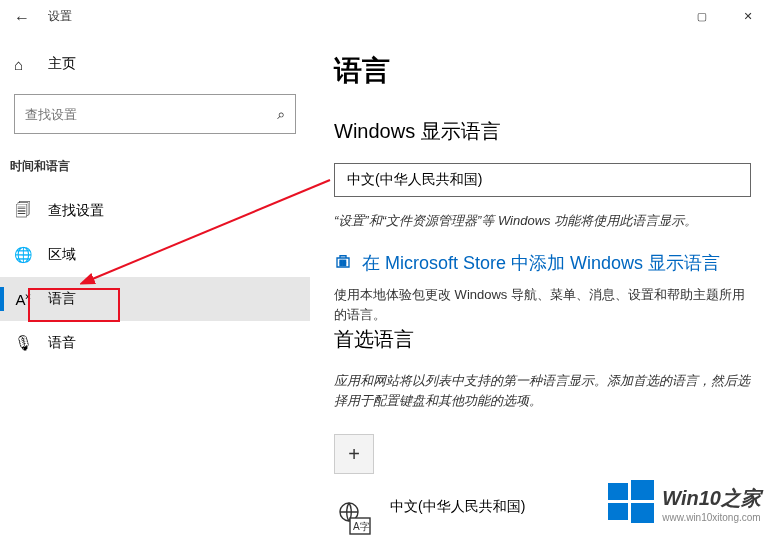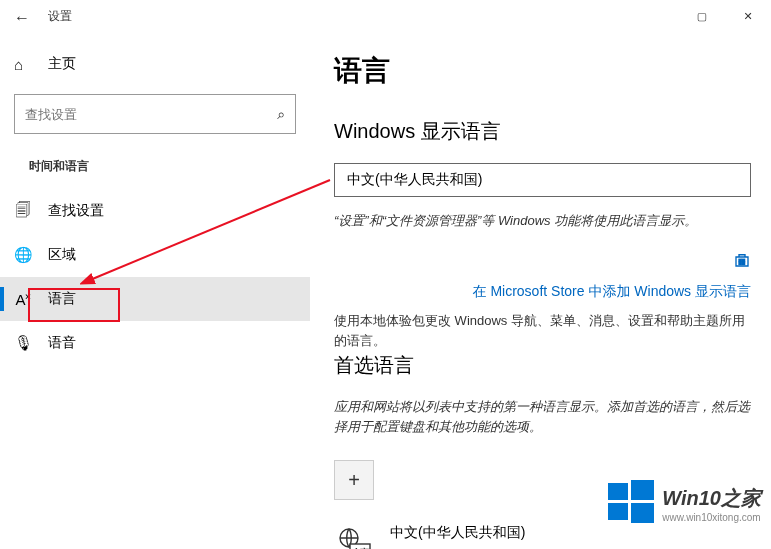--- a/index.html
+++ b/index.html
@@ -16,37 +16,37 @@
 .sidebar { width: 310px; padding-top: 12px; }
 .home-row { display: flex; align-items: center; height: 40px; padding-left: 14px; gap: 16px; }
 .home-row .icon { width: 18px; font-size: 15px; }
 .home-row .txt { font-size: 14px; }
 
 .search-wrap { padding: 10px 14px 18px 14px; }
 .search { height: 40px; border: 1px solid #999; display: flex; align-items: center; padding: 0 10px; background: #fff; }
 .search input { flex: 1; border: none; outline: none; font-size: 13px; background: transparent; }
 .search .mag { font-size: 14px; color: #333; }
 
-.cat { padding: 6px 14px 14px 29px; font-size: 12px; font-weight: 600; color: #333; }
+.cat { padding: 6px 14px 14px 10px; font-size: 12px; font-weight: 600; color: #333; }
 
 .nav-item { height: 44px; display: flex; align-items: center; padding-left: 14px; gap: 16px; position: relative; }
 .nav-item .icon { width: 18px; font-size: 15px; text-align: center; }
 .nav-item .txt { font-size: 14px; }
 .nav-item.active { background: #e6e6e6; }
 .nav-item.active::before { content: ""; position: absolute; left: 0; top: 10px; bottom: 10px; width: 4px; background: #0078d4; }
 
 .red-box { position: absolute; border: 2px solid #e81123; pointer-events: none; }
 .arrow-svg { position: absolute; pointer-events: none; }
 
 .main { flex: 1; padding: 20px 20px 0 24px; overflow: hidden; }
 .h1 { font-size: 28px; font-weight: 600; margin-bottom: 28px; }
 .h2 { font-size: 20px; font-weight: 400; margin-bottom: 18px; }
 .dropdown { height: 34px; border: 1px solid #666; display: flex; align-items: center; padding: 0 12px; font-size: 14px; margin-bottom: 14px; }
 .desc { font-size: 13px; color: #333; margin-bottom: 20px; line-height: 1.5; font-style: italic; }
-.store-link { display: flex; align-items: flex-end; gap: 10px; color: #0067c0; font-size: 14px; margin-bottom: 10px; flex-direction: column; }
+.store-link { display: flex; align-items: center; gap: 10px; color: #0067c0; font-size: 18px; margin-bottom: 10px; }
 .store-link .storeicon { color: #0067c0; font-size: 16px; }
 .desc2 { font-size: 13px; color: #333; line-height: 1.6; }
 
 .add-row { display: flex; align-items: center; gap: 16px; margin-bottom: 24px; }
 .add-btn { width: 40px; height: 40px; border: 1px solid #ccc; background: #f3f3f3; display: flex; align-items: center; justify-content: center; font-size: 20px; font-weight: 300; color: #333; }
 .add-txt { font-size: 14px; }
 
 .lang-row { display: flex; align-items: flex-start; gap: 16px; }
 .lang-icon { width: 40px; height: 40px; display: flex; align-items: center; justify-content: center; font-size: 14px; position: relative; }
 .lang-icon svg { width: 36px; height: 36px; }

